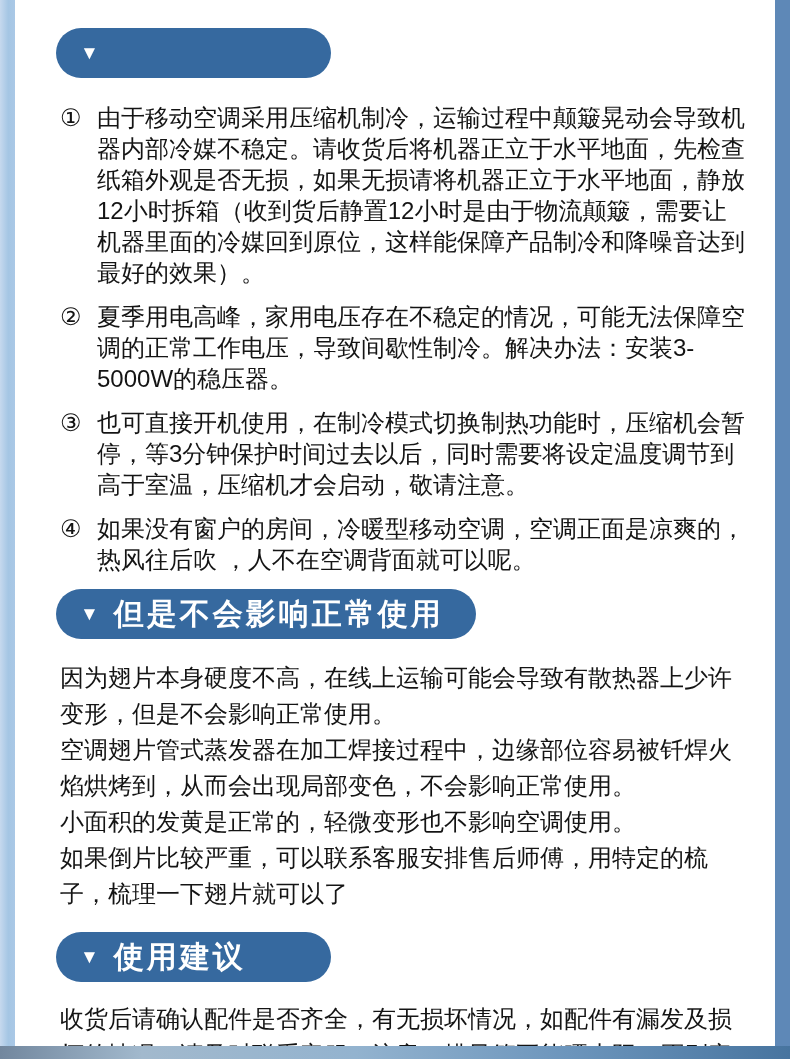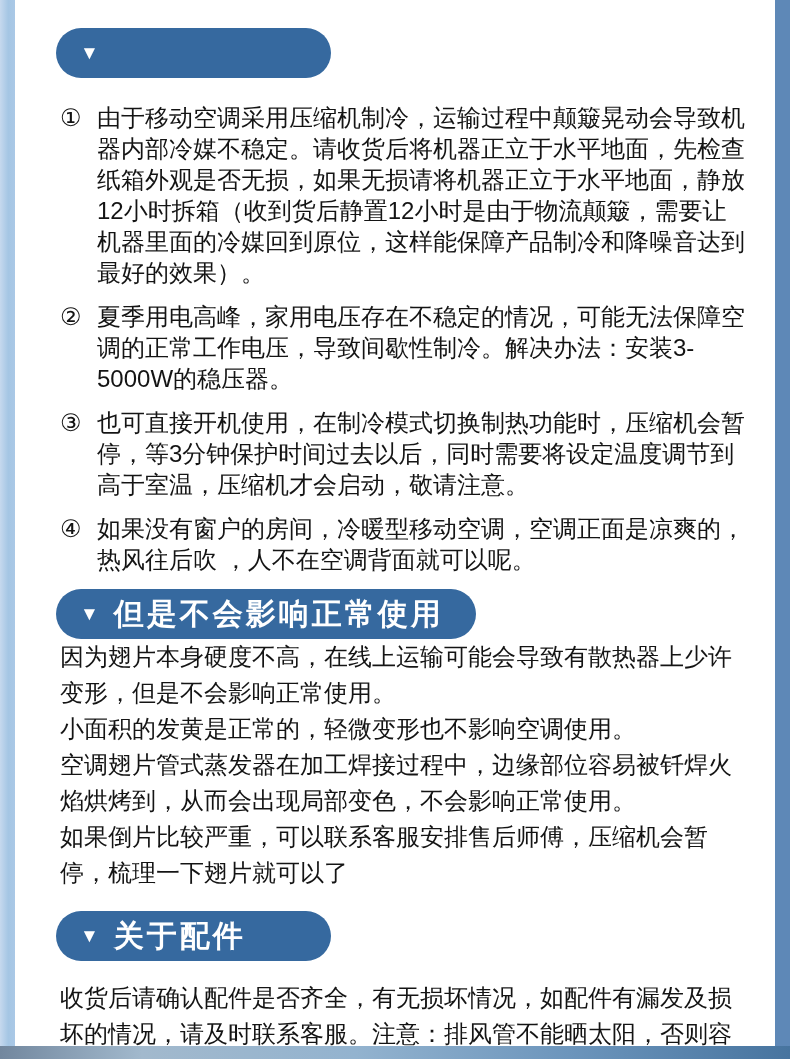--- a/index.html
+++ b/index.html
@@ -41,21 +41,21 @@
     font-size:24px; line-height:31px; font-weight:500;
     margin-top:13px; padding-left:12px;
   }
   .num-item .num { flex:none; width:37px; }
   .num-item .itxt { flex:1; }
   .mt-big { margin-top:24px; }
   .para {
     margin:0; padding-left:12px; color:#141414;
     font-size:24px; line-height:36px; font-weight:500;
   }
-  .sec2-block { }
+  .sec2-block { margin-top:21px; }
   .badge-2 { margin-top:14px; }
   .badge-3 { margin-top:20px; }
   .sec3-block { margin-top:19px; }
 </style>
 </head>
 <body>
 
 <div class="stripe-left"></div>
 <div class="stripe-right"></div>
 
@@ -82,28 +82,28 @@
     <span class="itxt">如果没有窗户的房间，冷暖型移动空调，空调正面是凉爽的，热风往后吹 ，人不在空调背面就可以呢。</span>
   </div>
 
   <div class="badge badge-2">
     <span class="tri">▼</span>
     <span>但是不会影响正常使用</span>
   </div>
 
   <div class="sec2-block">
     <p class="para">因为翅片本身硬度不高，在线上运输可能会导致有散热器上少许变形，但是不会影响正常使用。</p>
+    <p class="para">空调翅片管式蒸发器在加工焊接过程中，边缘部位容易被钎焊火焰烘烤到，从而会出现局部变色，不会影响正常使用。</p>
     <p class="para">小面积的发黄是正常的，轻微变形也不影响空调使用。</p>
-    <p class="para">空调翅片管式蒸发器在加工焊接过程中，边缘部位容易被钎焊火焰烘烤到，从而会出现局部变色，不会影响正常使用。</p>
-    <p class="para">如果倒片比较严重，可以联系客服安排售后师傅，压缩机会暂停，梳理一下翅片就可以了</p>
+    <p class="para">如果倒片比较严重，可以联系客服安排售后师傅，用特定的梳子，梳理一下翅片就可以了</p>
   </div>
 
   <div class="badge badge-3">
     <span class="tri">▼</span>
-    <span>关于配件</span>
+    <span>使用建议</span>
   </div>
 
   <div class="sec3-block">
     <p class="para">收货后请确认配件是否齐全，有无损坏情况，如配件有漏发及损坏的情况，请及时联系客服。注意：排风管不能晒太阳，否则容易裂脆风化。</p>
   </div>
 
 </div>
 
 <div class="bottom-bar"></div>
 

